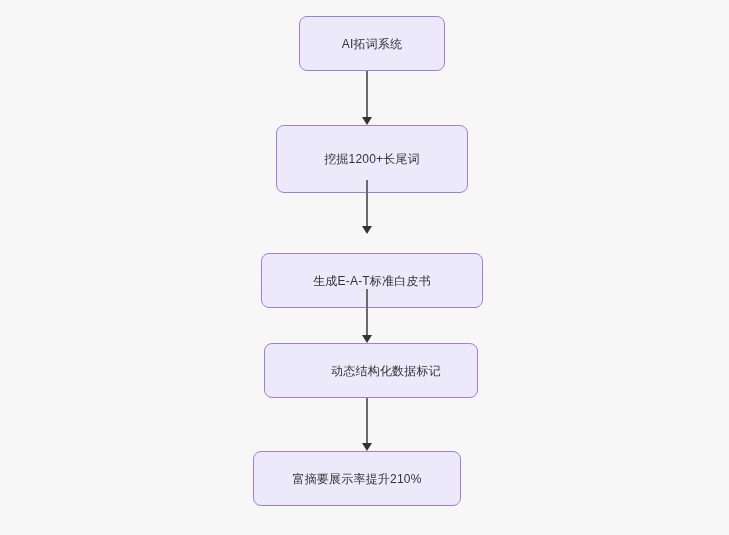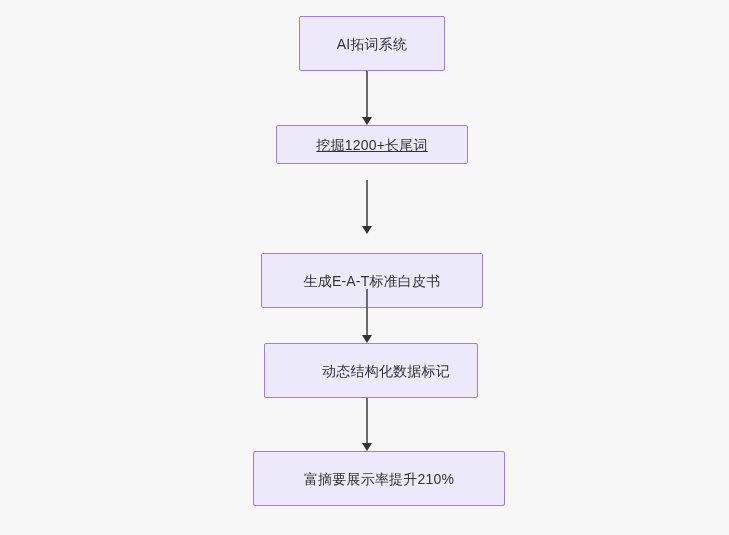--- a/index.html
+++ b/index.html
@@ -18,26 +18,26 @@
     position: relative;
     width: 729px;
     height: 535px;
   }
 
   .node {
     position: absolute;
     box-sizing: border-box;
     background: #ece9fb;
     border: 1px solid #9f7fd4;
-    border-radius: 2px;
+    border-radius: 8px;
     display: flex;
     align-items: center;
     justify-content: center;
     color: #333333;
-    font-size: 14px;
+    font-size: 12px;
     line-height: 1;
     letter-spacing: 0.2px;
     white-space: nowrap;
   }
 
   .edge {
     position: absolute;
     width: 10px;
     display: flex;
     flex-direction: column;
@@ -65,21 +65,21 @@
 
   <div class="node" style="left:299px; top:16px; width:146px; height:55px;">
     <span>AI拓词系统</span>
   </div>
 
   <div class="edge" style="left:362px; top:71px; height:54px;">
     <div class="stem"></div>
     <div class="head"></div>
   </div>
 
-  <div class="node" style="left:276px; top:125px; width:192px; height:39px;text-decoration:underline;">
+  <div class="node" style="left:276px; top:125px; width:192px; height:68px;">
     <span>挖掘1200+长尾词</span>
   </div>
 
   <div class="edge" style="left:362px; top:180px; height:54px;">
     <div class="stem"></div>
     <div class="head"></div>
   </div>
 
   <div class="node" style="left:261px; top:234px; width:222px; height:55px;margin-top:19px;">
     <span>生成E-A-T标准白皮书</span>
@@ -92,17 +92,17 @@
 
   <div class="node" style="left:264px; top:343px; width:214px; height:55px;padding-left:30px;">
     <span>动态结构化数据标记</span>
   </div>
 
   <div class="edge" style="left:362px; top:398px; height:53px;">
     <div class="stem"></div>
     <div class="head"></div>
   </div>
 
-  <div class="node" style="left:253px; top:451px; width:252px; height:55px;justify-content:center;">
+  <div class="node" style="left:253px; top:451px; width:208px; height:55px;justify-content:center;">
     <span>富摘要展示率提升210%</span>
   </div>
 
 </div>
 
 </body></html>

